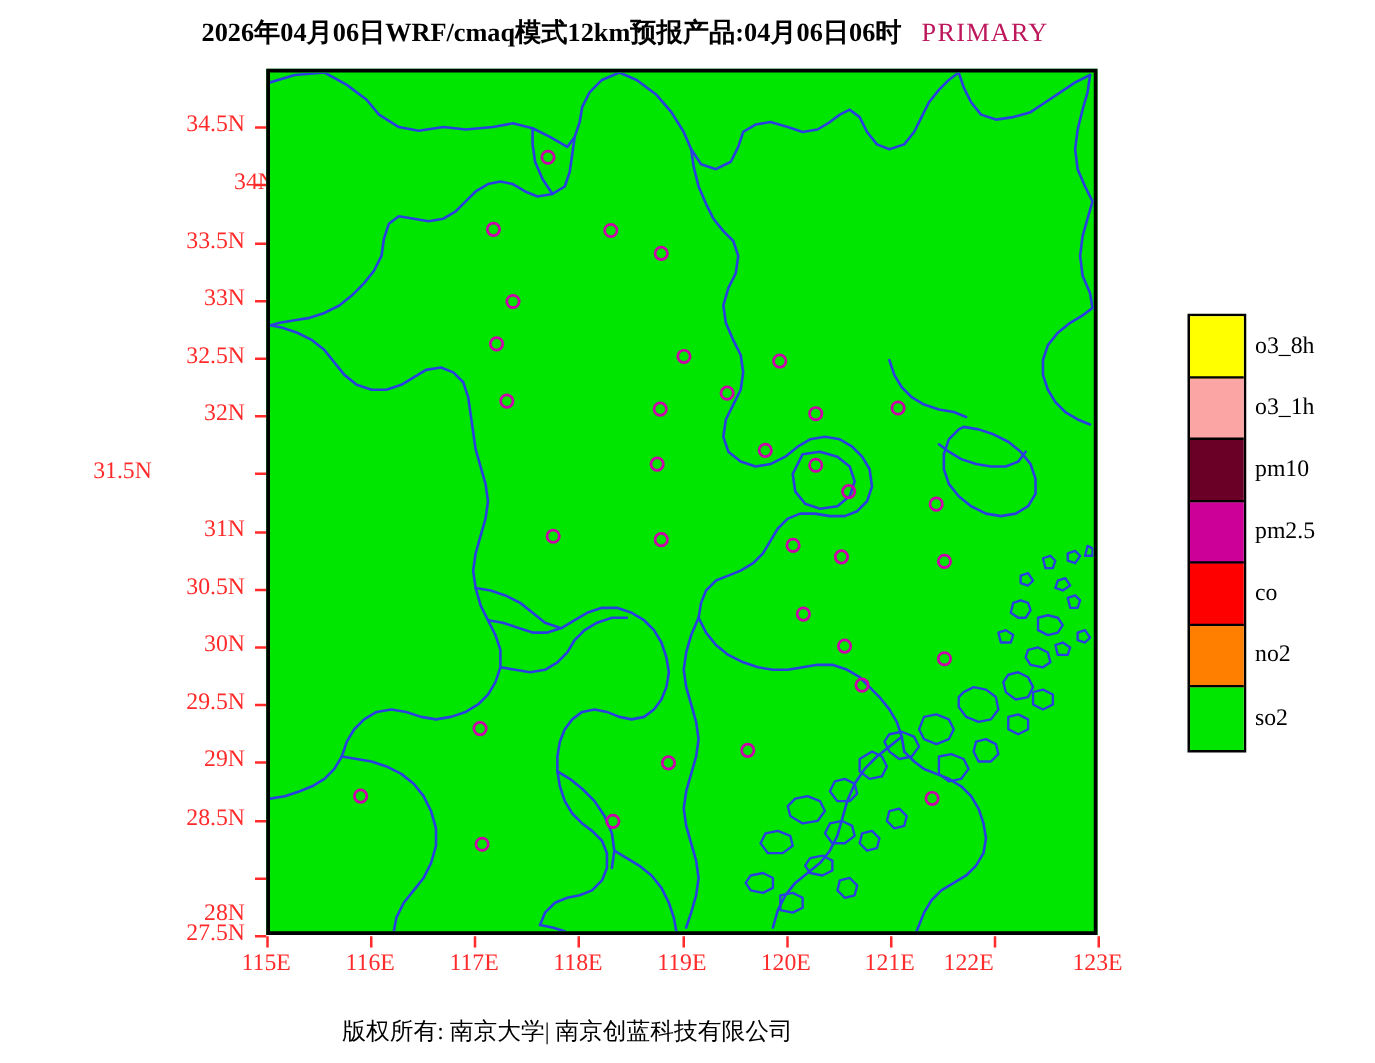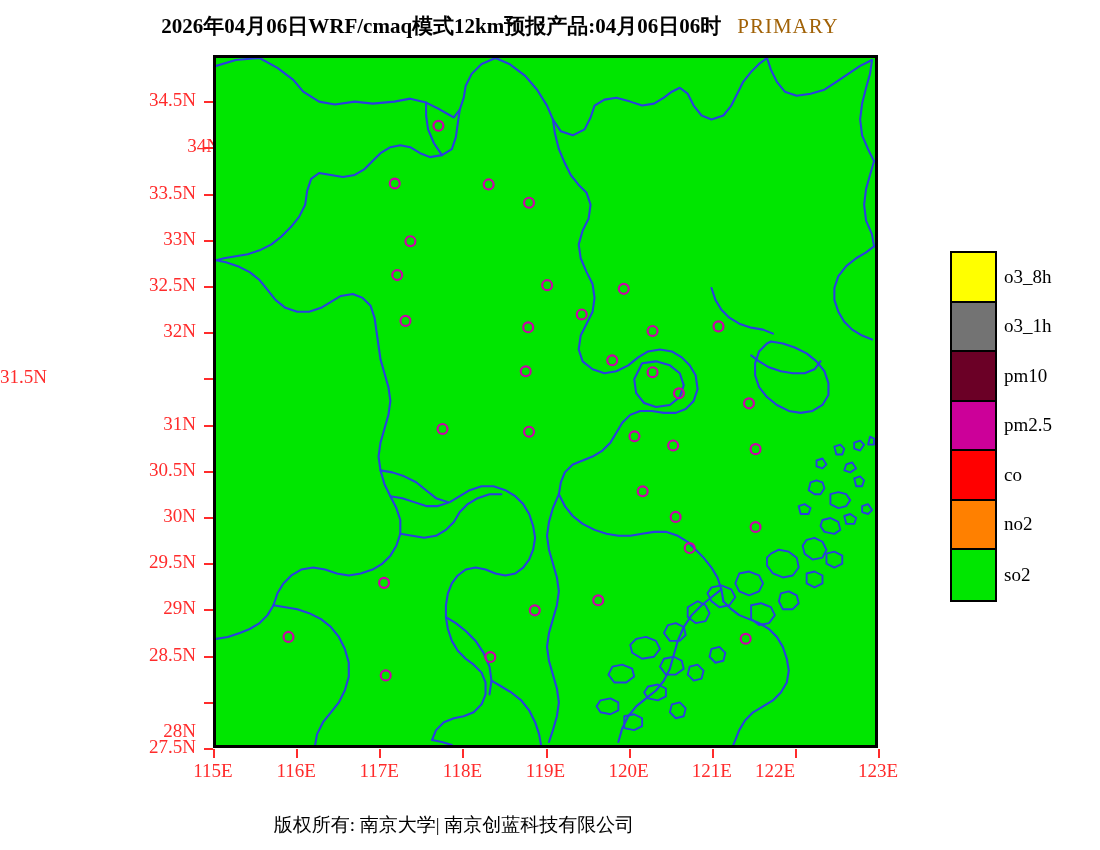--- a/index.html
+++ b/index.html
@@ -24,21 +24,21 @@
     white-space: nowrap;
     font-size: 21px;
     letter-spacing: 0px;
     color: #000000;
   }
   #title-bar .main-title {
     font-family: "Liberation Serif", "DejaVu Serif", serif;
     font-weight: 700;
   }
   #title-bar .primary-tag {
-    color: #a16207;
+    color: #be185d;
     font-family: "Liberation Serif", "DejaVu Serif", serif;
     padding-left: 16px;
     letter-spacing: 1px;
   }
 
   
   #plot-frame {
     position: absolute;
     left: 213px; top: 55px;
     width: 665px; height: 693px;
@@ -120,21 +120,21 @@
     <div class="axis-label" style="left: 0px; width: 196px; text-align: right; top: 135.4px; padding-left: 24px;">34N</div>
     <div class="ytick" style="top: 147.4px;"></div>
     <div class="axis-label" style="left: 0px; width: 196px; text-align: right; top: 181.6px;">33.5N</div>
     <div class="ytick" style="top: 193.6px;"></div>
     <div class="axis-label" style="left: 0px; width: 196px; text-align: right; top: 227.8px;">33N</div>
     <div class="ytick" style="top: 239.8px;"></div>
     <div class="axis-label" style="left: 0px; width: 196px; text-align: right; top: 274px;">32.5N</div>
     <div class="ytick" style="top: 286px;"></div>
     <div class="axis-label" style="left: 0px; width: 196px; text-align: right; top: 320.2px;">32N</div>
     <div class="ytick" style="top: 332.2px;"></div>
-    <div class="axis-label" style="left: 0px; width: 196px; text-align: left; top: 366.4px;">31.5N</div>
+    <div class="axis-label" style="left: 0px; width: 196px; text-align: center; top: 366.4px;">31.5N</div>
     <div class="ytick" style="top: 378.4px;"></div>
     <div class="axis-label" style="left: 0px; width: 196px; text-align: right; top: 412.6px;">31N</div>
     <div class="ytick" style="top: 424.6px;"></div>
     <div class="axis-label" style="left: 0px; width: 196px; text-align: right; top: 458.8px;">30.5N</div>
     <div class="ytick" style="top: 470.8px;"></div>
     <div class="axis-label" style="left: 0px; width: 196px; text-align: right; top: 505px;">30N</div>
     <div class="ytick" style="top: 517px;"></div>
     <div class="axis-label" style="left: 0px; width: 196px; text-align: right; top: 551.2px;">29.5N</div>
     <div class="ytick" style="top: 563.2px;"></div>
     <div class="axis-label" style="left: 0px; width: 196px; text-align: right; top: 597.4px;">29N</div>
@@ -282,21 +282,21 @@
         <circle cx="171.24" cy="622.78" r="5" fill="none" stroke="#cc00aa" stroke-width="2.2"></circle>
       </g>
   </svg>
 </div>
 
 <div id="legend">
     <div class="legend-row" style="background: rgb(255, 255, 0);">
       <span style="display: block; width: 100%; height: 100%;"></span>
       <span class="legend-label">o3_8h</span>
     </div>
-    <div class="legend-row" style="background: #737373;">
+    <div class="legend-row" style="background: #fca5a5;">
       <span style="display: block; width: 100%; height: 100%;"></span>
       <span class="legend-label">o3_1h</span>
     </div>
     <div class="legend-row" style="background: rgb(107, 0, 38);">
       <span style="display: block; width: 100%; height: 100%;"></span>
       <span class="legend-label">pm10</span>
     </div>
     <div class="legend-row" style="background: rgb(204, 0, 153);">
       <span style="display: block; width: 100%; height: 100%;"></span>
       <span class="legend-label">pm2.5</span>

